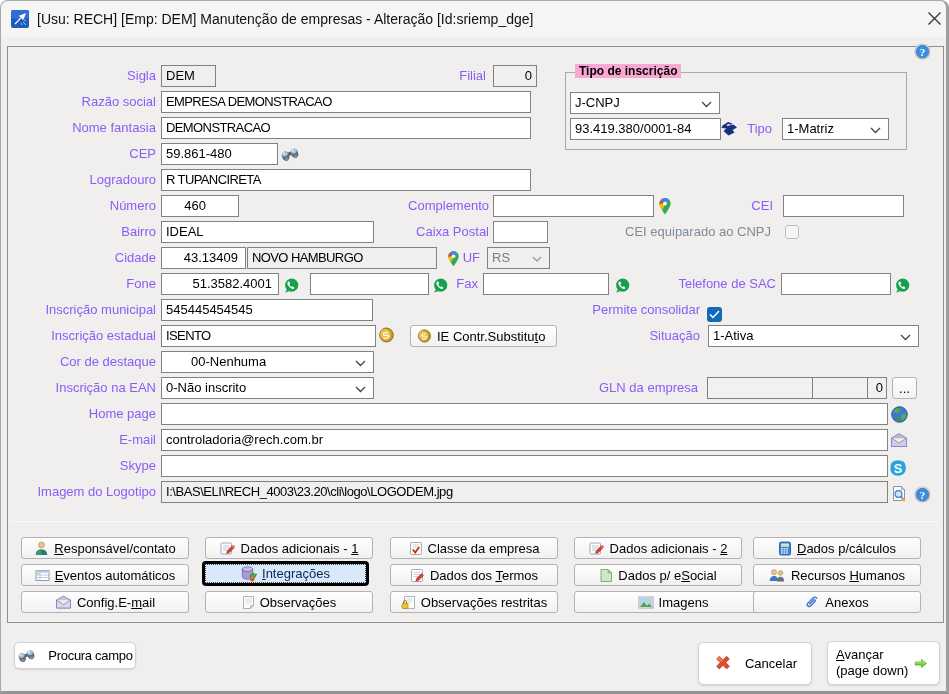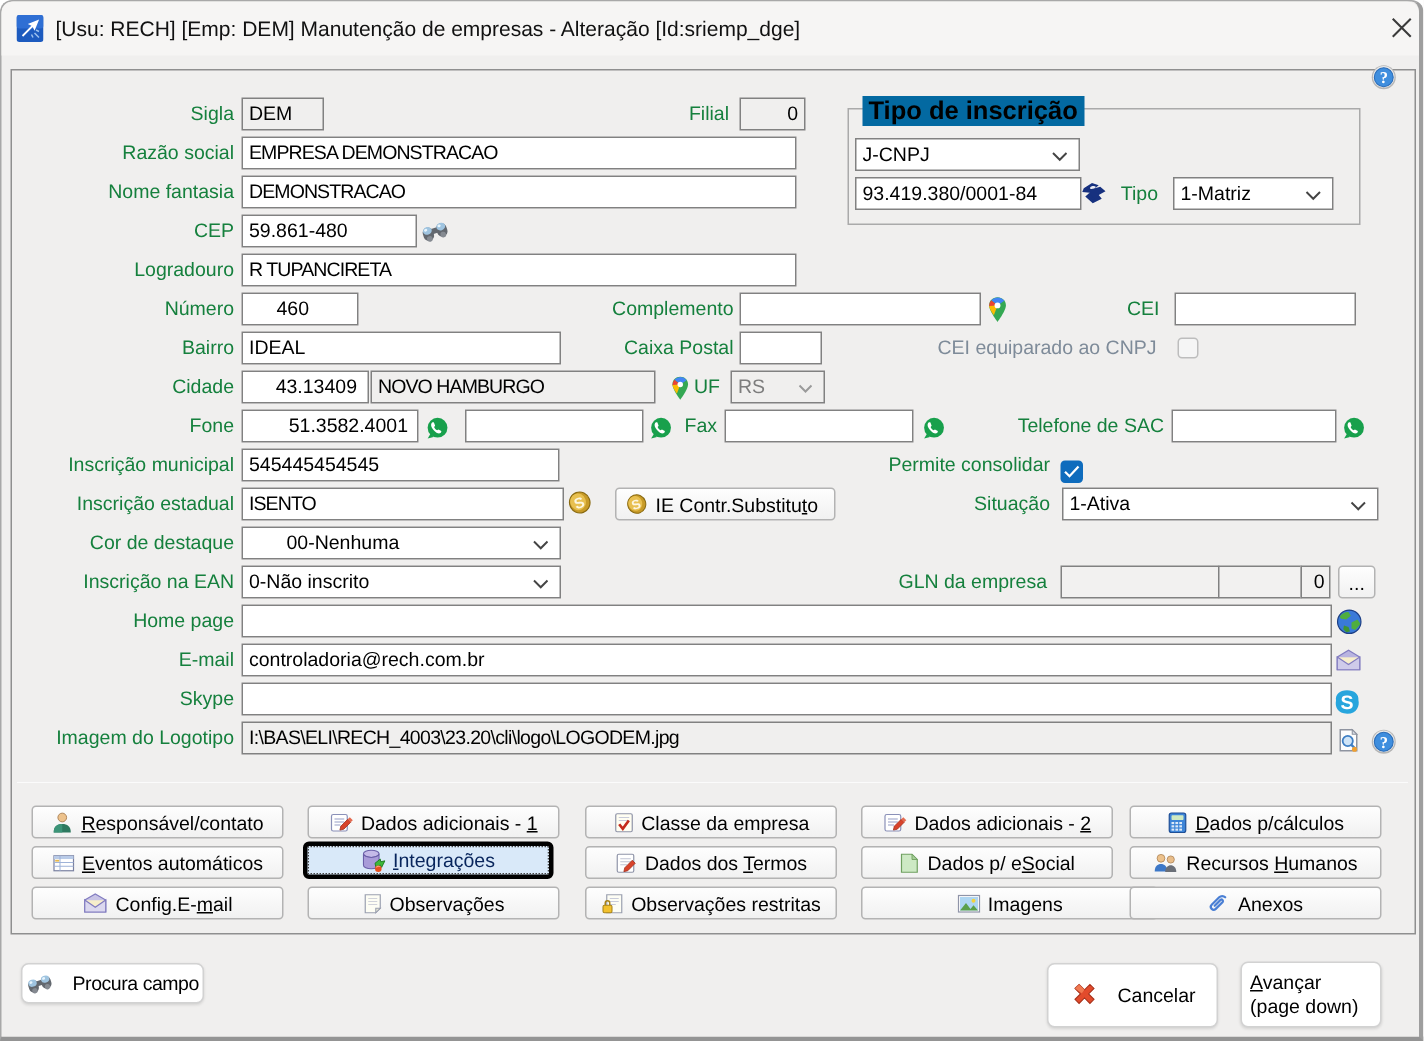--- a/index.html
+++ b/index.html
@@ -1,21 +1,21 @@
 <!DOCTYPE html>
 <html><head><meta charset="utf-8">
 <style>
 *{margin:0;padding:0;box-sizing:border-box}
 html,body{width:949px;height:694px;overflow:hidden;background:#fff;font-family:"Liberation Sans",sans-serif}
 .ab{position:absolute}
 #win{position:absolute;left:0;top:0;width:949px;height:694px;background:#f0efee;border:1px solid #a8a8a8;border-right:3px solid #9e9e9e;border-bottom:3px solid #949494;border-radius:8px 8px 0 0}
 #tbar{position:absolute;left:0;top:0;right:0;height:36px;background:#f6f5f4;border-radius:8px 8px 0 0}
 #title{position:absolute;left:36px;top:10px;font-size:14px;color:#111;white-space:nowrap}
 #panel{position:absolute;left:6px;top:45px;width:937px;height:577px;border:1px solid #8f8f8f;background:#f0efee}
-.lb{position:absolute;height:22px;line-height:22px;font-size:13px;color:#15803d;text-align:right;white-space:nowrap}
+.lb{position:absolute;height:22px;line-height:22px;font-size:13px;color:#8b5cf6;text-align:right;white-space:nowrap}
 .f{position:absolute;height:22px;border:1px solid #818181;background:#fff;font-size:13px;line-height:20px;padding:0 4px;white-space:nowrap;overflow:hidden}
 .ro{background:#f0efee}
 .rt{text-align:right}
 .uc{letter-spacing:-0.6px}
 .chev{position:absolute;right:7px;top:8px}
 .sep{position:absolute;left:4px;top:474px;width:927px;height:1px;background:#d9d8d7;border-bottom:1px solid #fbfbfb}
 .btn{position:absolute;height:22px;border:1px solid #b3b3b3;border-radius:3px;background:linear-gradient(#fefefe,#f1f1f1);font-size:13px;color:#000;display:flex;align-items:center;justify-content:center;white-space:nowrap}
 .bi{margin-right:5px}
 #selbtn{outline:1px dotted #444;outline-offset:-4px}
 .fbtn svg{margin-right:6px}
@@ -134,21 +134,21 @@
  <div class="lb" style="left:0;width:155px;top:428px">E-mail</div>
  <div class="f" style="left:160px;top:428px;width:727px">controladoria@rech.com.br</div>
 
  <div class="lb" style="left:0;width:155px;top:454px">Skype</div>
  <div class="f" style="left:160px;top:454px;width:727px"></div>
 
  <div class="lb" style="left:0;width:155px;top:480px">Imagem do Logotipo</div>
  <div class="f ro" style="left:160px;top:480px;width:727px;letter-spacing:-0.45px">I:\BAS\ELI\RECH_4003\23.20\cli\logo\LOGODEM.jpg</div>
 
  <div class="ab" style="left:564px;top:71px;width:342px;height:78px;border:1px solid #aaa"></div>
- <div class="ab" style="left:574px;top:63px;font-size:17px;font-weight:bold;background:#0369a1;padding:0 4px">Tipo de inscrição</div>
+ <div class="ab" style="left:574px;top:63px;font-size:12px;font-weight:bold;background:#f9a8d4;padding:0 4px">Tipo de inscrição</div>
  <div class="f" style="left:569px;top:91px;width:150px">J-CNPJ<svg class="chev" width="11" height="7" viewBox="0 0 11 7">
         <polyline points="1,1 5.5,5.5 10,1" fill="none" stroke="#444" stroke-width="1.3"></polyline>
       </svg></div>
  <div class="f" style="left:569px;top:117px;width:151px">93.419.380/0001-84</div>
  <div class="lb" style="left:671px;width:100px;top:117px">Tipo</div>
  <div class="f" style="left:781px;top:117px;width:107px">1-Matriz<svg class="chev" width="11" height="7" viewBox="0 0 11 7">
         <polyline points="1,1 5.5,5.5 10,1" fill="none" stroke="#444" stroke-width="1.3"></polyline>
       </svg></div>
  <div class="sep" style="left:10px;top:520px;width:928px"></div>
 
@@ -399,20 +399,20 @@
       </svg>
       <span>Procura campo</span>
     </div>
  <div class="fbtn" style="left:697px;top:641px;width:114px;height:43px">
       <svg width="20" height="19" viewBox="0 0 22 21">
         <path d="M4 5.5 L7 2.5 L11 6.5 L15 2.5 L18 5.5 L14 9.5 L18 13.5 L15 16.5 L11 12.5 L7 16.5 L4 13.5 L8 9.5z" fill="#e24b2c" stroke="#a8311a" stroke-width=".8"></path>
         <path d="M4 5.5 L7 2.5 L11 6.5 L9 9z" fill="#f07a52"></path>
       </svg>
       <span>Cancelar</span>
     </div>
- <div class="fbtn" style="left:826px;top:640px;width:94px;height:44px;padding:0 5px 0 8px">
+ <div class="fbtn" style="left:826px;top:640px;width:113px;height:44px;padding:0 5px 0 8px">
       <div style="text-align:left;line-height:16px;white-space:nowrap"><u>A</u>vançar<br>(page down)</div>
       <svg width="22" height="19" viewBox="0 0 22 19">
         <path d="M2 7 h10 V3 L20 9.5 L12 16 V12 H2z" fill="#6fce3a" stroke="#3f8f1e" stroke-width="1"></path>
         <path d="M2 7 h10 V3 L20 9.5 H2z" fill="#92e261"></path>
       </svg>
     </div>
 </div>
 
 </body></html>

